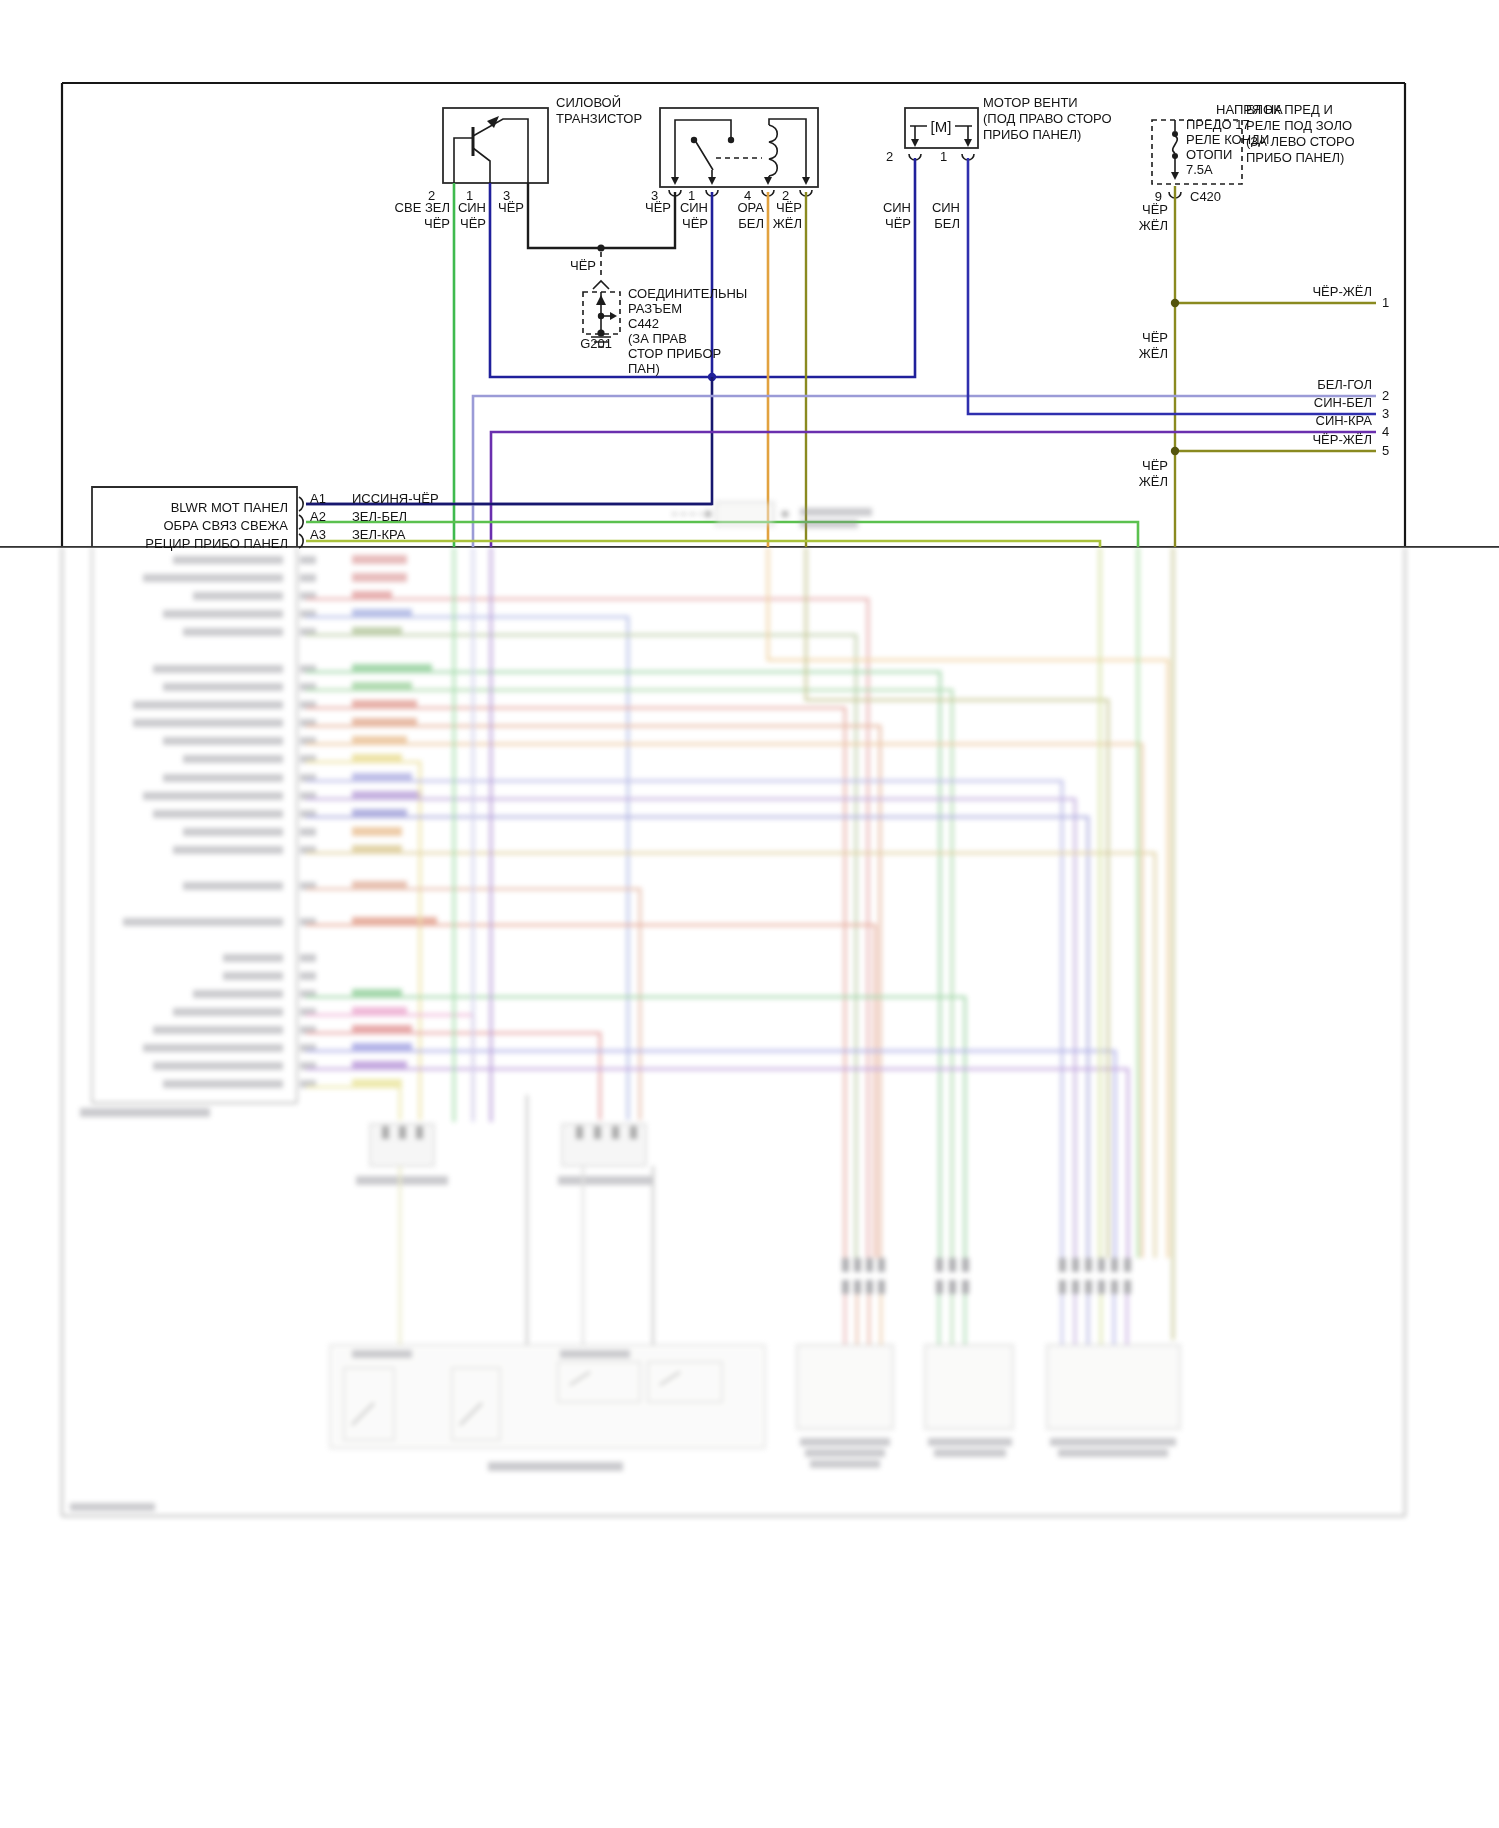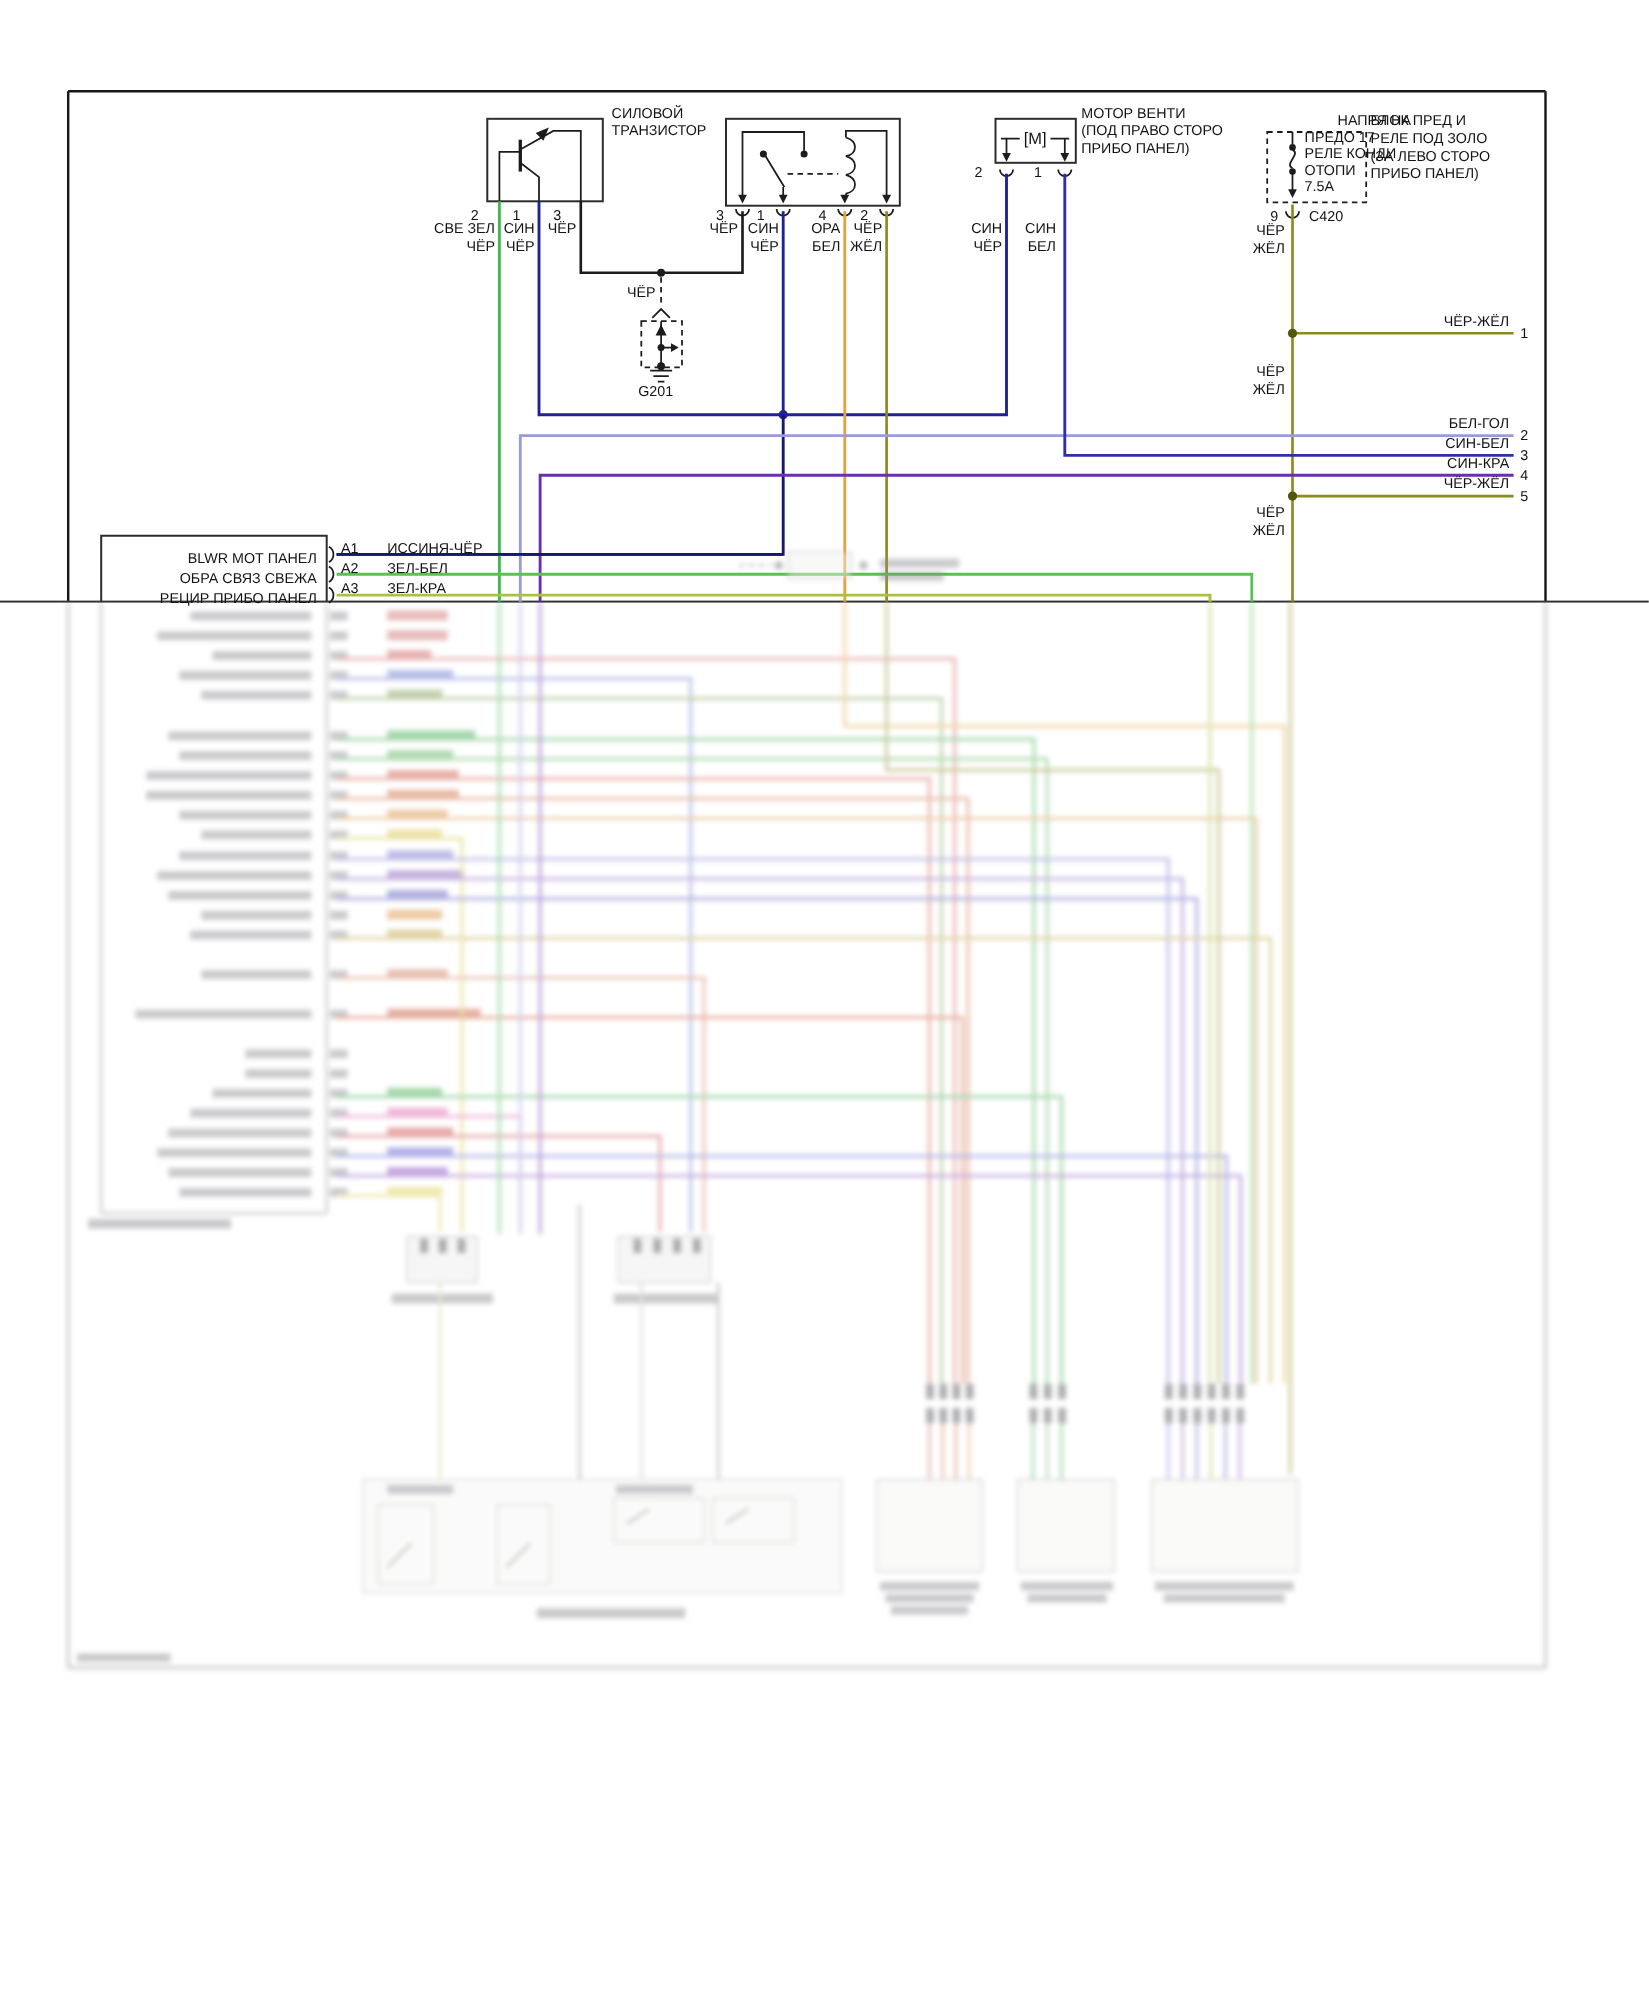--- a/index.html
+++ b/index.html
@@ -392,21 +392,27 @@
 <div class="t r" style="left:1146px;top:189px;width:16px">9</div>
 <div class="t" style="left:1190px;top:189px;width:50px">С420</div>
 <div class="t r" style="left:1118px;top:202px;width:50px">ЧЁР
 ЖЁЛ</div>
 <div class="t r" style="left:1118px;top:330px;width:50px">ЧЁР
 ЖЁЛ</div>
 <div class="t r" style="left:1118px;top:458px;width:50px">ЧЁР
 ЖЁЛ</div>
 
 <div class="t r" style="left:556px;top:258px;width:40px">ЧЁР</div>
-<div class="t r" style="left:566px;top:348px;width:46px">G201</div>
+<div class="t tight" style="left:628px;top:286px;width:125px">СОЕДИНИТЕЛЬНЫ
+РАЗЪЕМ
+С442
+(ЗА ПРАВ
+СТОР ПРИБОР
+ПАН)</div>
+<div class="t r" style="left:566px;top:336px;width:46px">G201</div>
 
 <div class="t r" style="left:1280px;top:284px;width:92px">ЧЁР-ЖЁЛ</div>
 <div class="t" style="left:1382px;top:295px;width:18px">1</div>
 <div class="t r" style="left:1280px;top:377px;width:92px">БЕЛ-ГОЛ</div>
 <div class="t" style="left:1382px;top:388px;width:18px">2</div>
 <div class="t r" style="left:1280px;top:395px;width:92px">СИН-БЕЛ</div>
 <div class="t" style="left:1382px;top:406px;width:18px">3</div>
 <div class="t r" style="left:1280px;top:413px;width:92px">СИН-КРА</div>
 <div class="t" style="left:1382px;top:424px;width:18px">4</div>
 <div class="t r" style="left:1280px;top:432px;width:92px">ЧЁР-ЖЁЛ</div>

